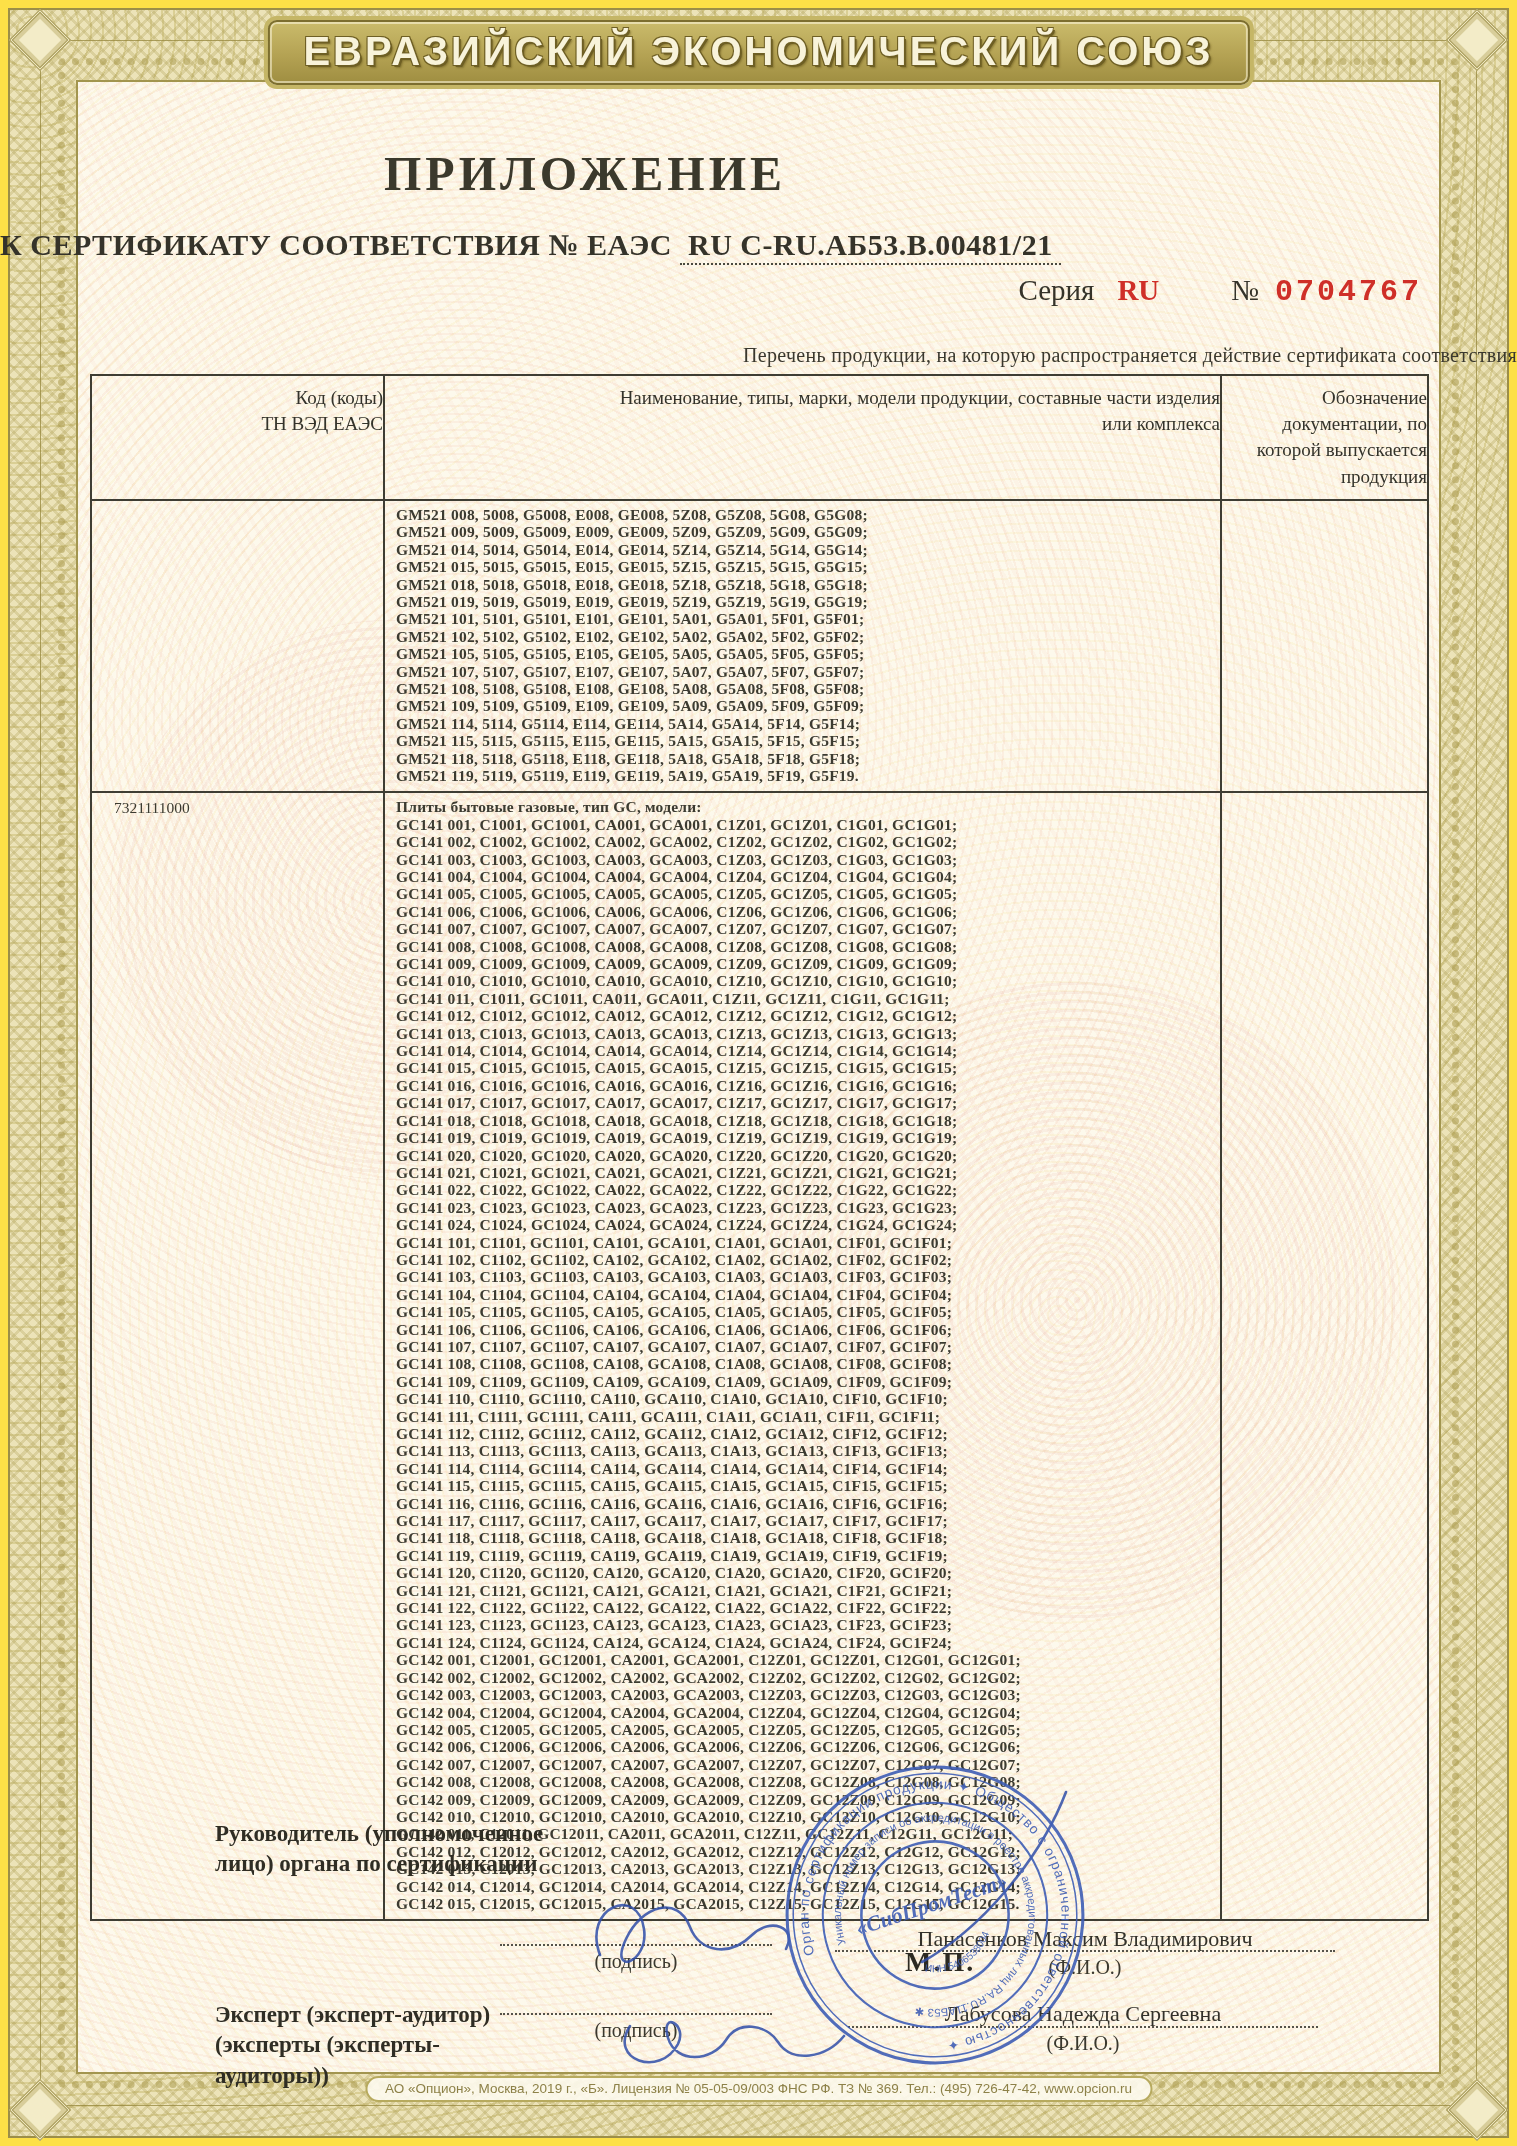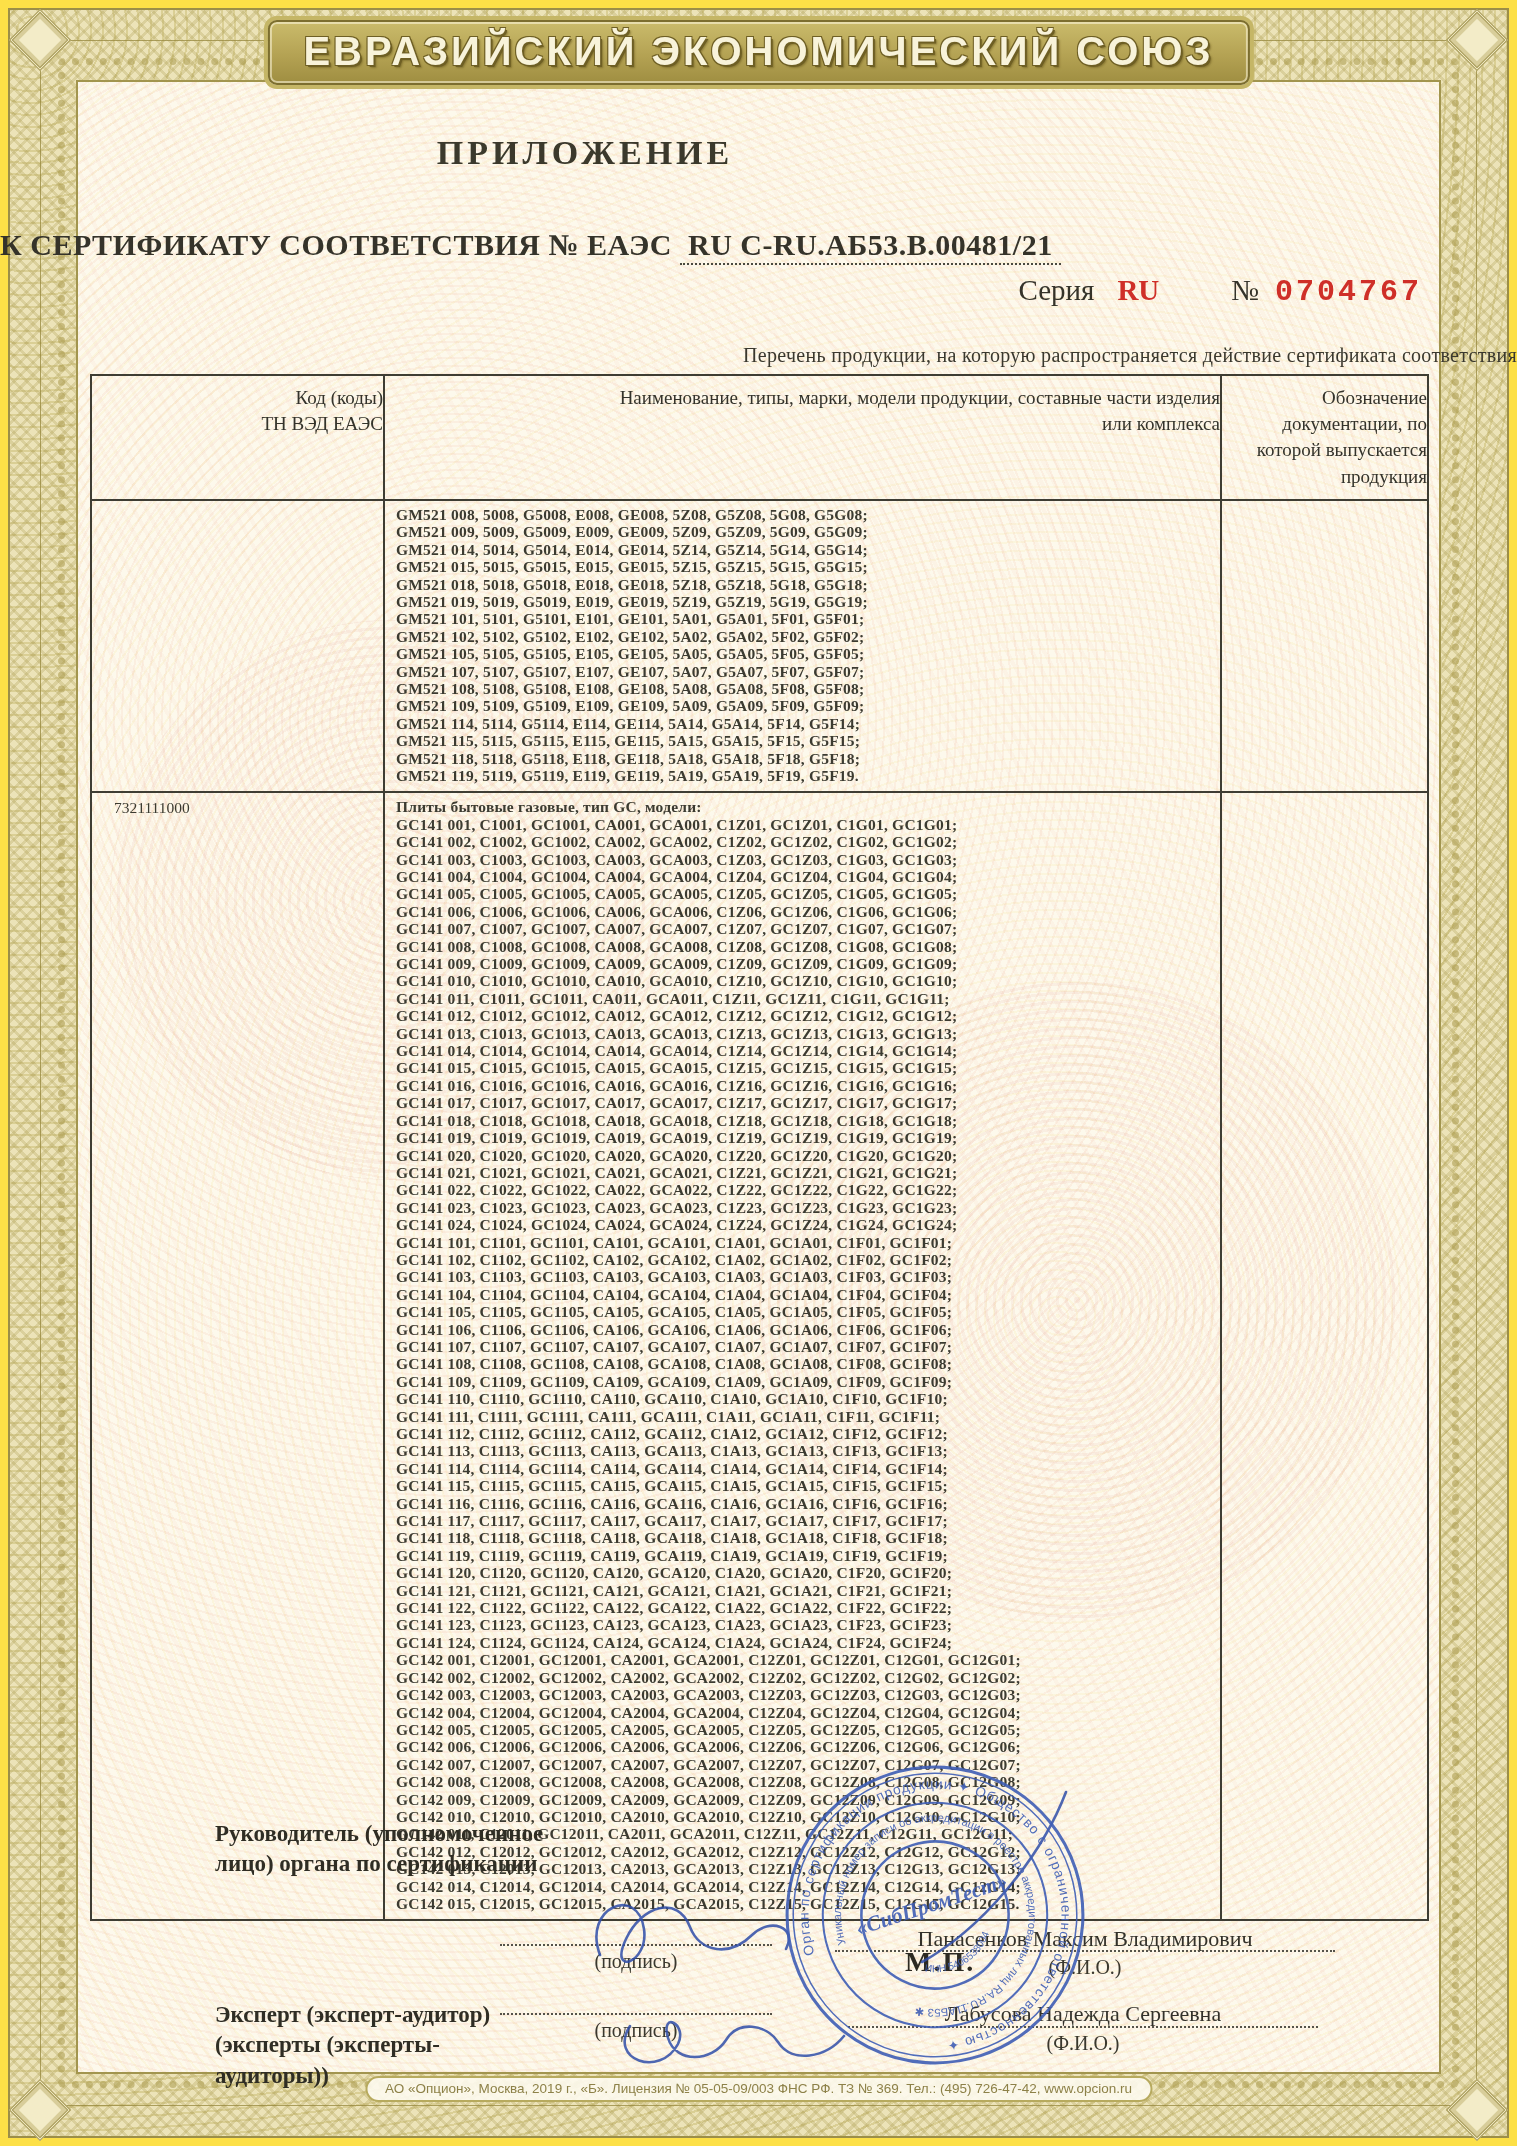--- a/index.html
+++ b/index.html
@@ -44,22 +44,22 @@
     padding:7px 34px 9px;border:2px solid #7c6e2f;border-radius:9px;text-align:center;
     background:linear-gradient(180deg,#cabb6b 0%,#b4a253 55%,#9f8e41 100%);
     box-shadow:0 0 0 4px #c5b666, inset 0 0 0 2px rgba(255,250,225,.55);
   }
   .banner-text{
     font-family:"Liberation Sans",sans-serif;font-weight:bold;font-size:40px;letter-spacing:3px;
     color:#f8f3da;white-space:nowrap;
     text-shadow:2px 2px 0 #6e5f24,-1px -1px 0 #6e5f24,1px -1px 0 #6e5f24,-1px 1px 0 #6e5f24,3px 3px 2px rgba(90,75,20,.45);
   }
   
-  .title{position:absolute;top:134px;left:0;width:1170px;text-align:center;z-index:4;
-    font-size:34px;font-weight:bold;letter-spacing:4px;color:#3b392c;}
+  .title{position:absolute;top:146px;left:0;width:1170px;text-align:center;z-index:4;
+    font-size:48px;font-weight:bold;letter-spacing:4px;color:#3b392c;}
   .cert-line{position:absolute;top:228px;left:0;width:100%;text-align:left;z-index:4;
     font-size:30px;font-weight:bold;letter-spacing:.5px;color:#35332a;white-space:nowrap;}
   .cert-number{border-bottom:2px dotted #4a4a40;padding:0 8px 2px;}
   .series-line{position:absolute;top:274px;right:95px;z-index:4;display:flex;align-items:baseline;
     font-size:29px;color:#35332a;}
   .series-value{color:#cf2f28;font-weight:bold;margin-left:23px;}
   .number-label{margin-left:72px;}
   .number-value{font-family:"Liberation Mono",monospace;font-weight:bold;font-size:30px;
     color:#cf2f28;letter-spacing:3px;margin-left:16px;}
   .caption{position:absolute;top:344px;left:0;width:100%;text-align:right;z-index:4;

